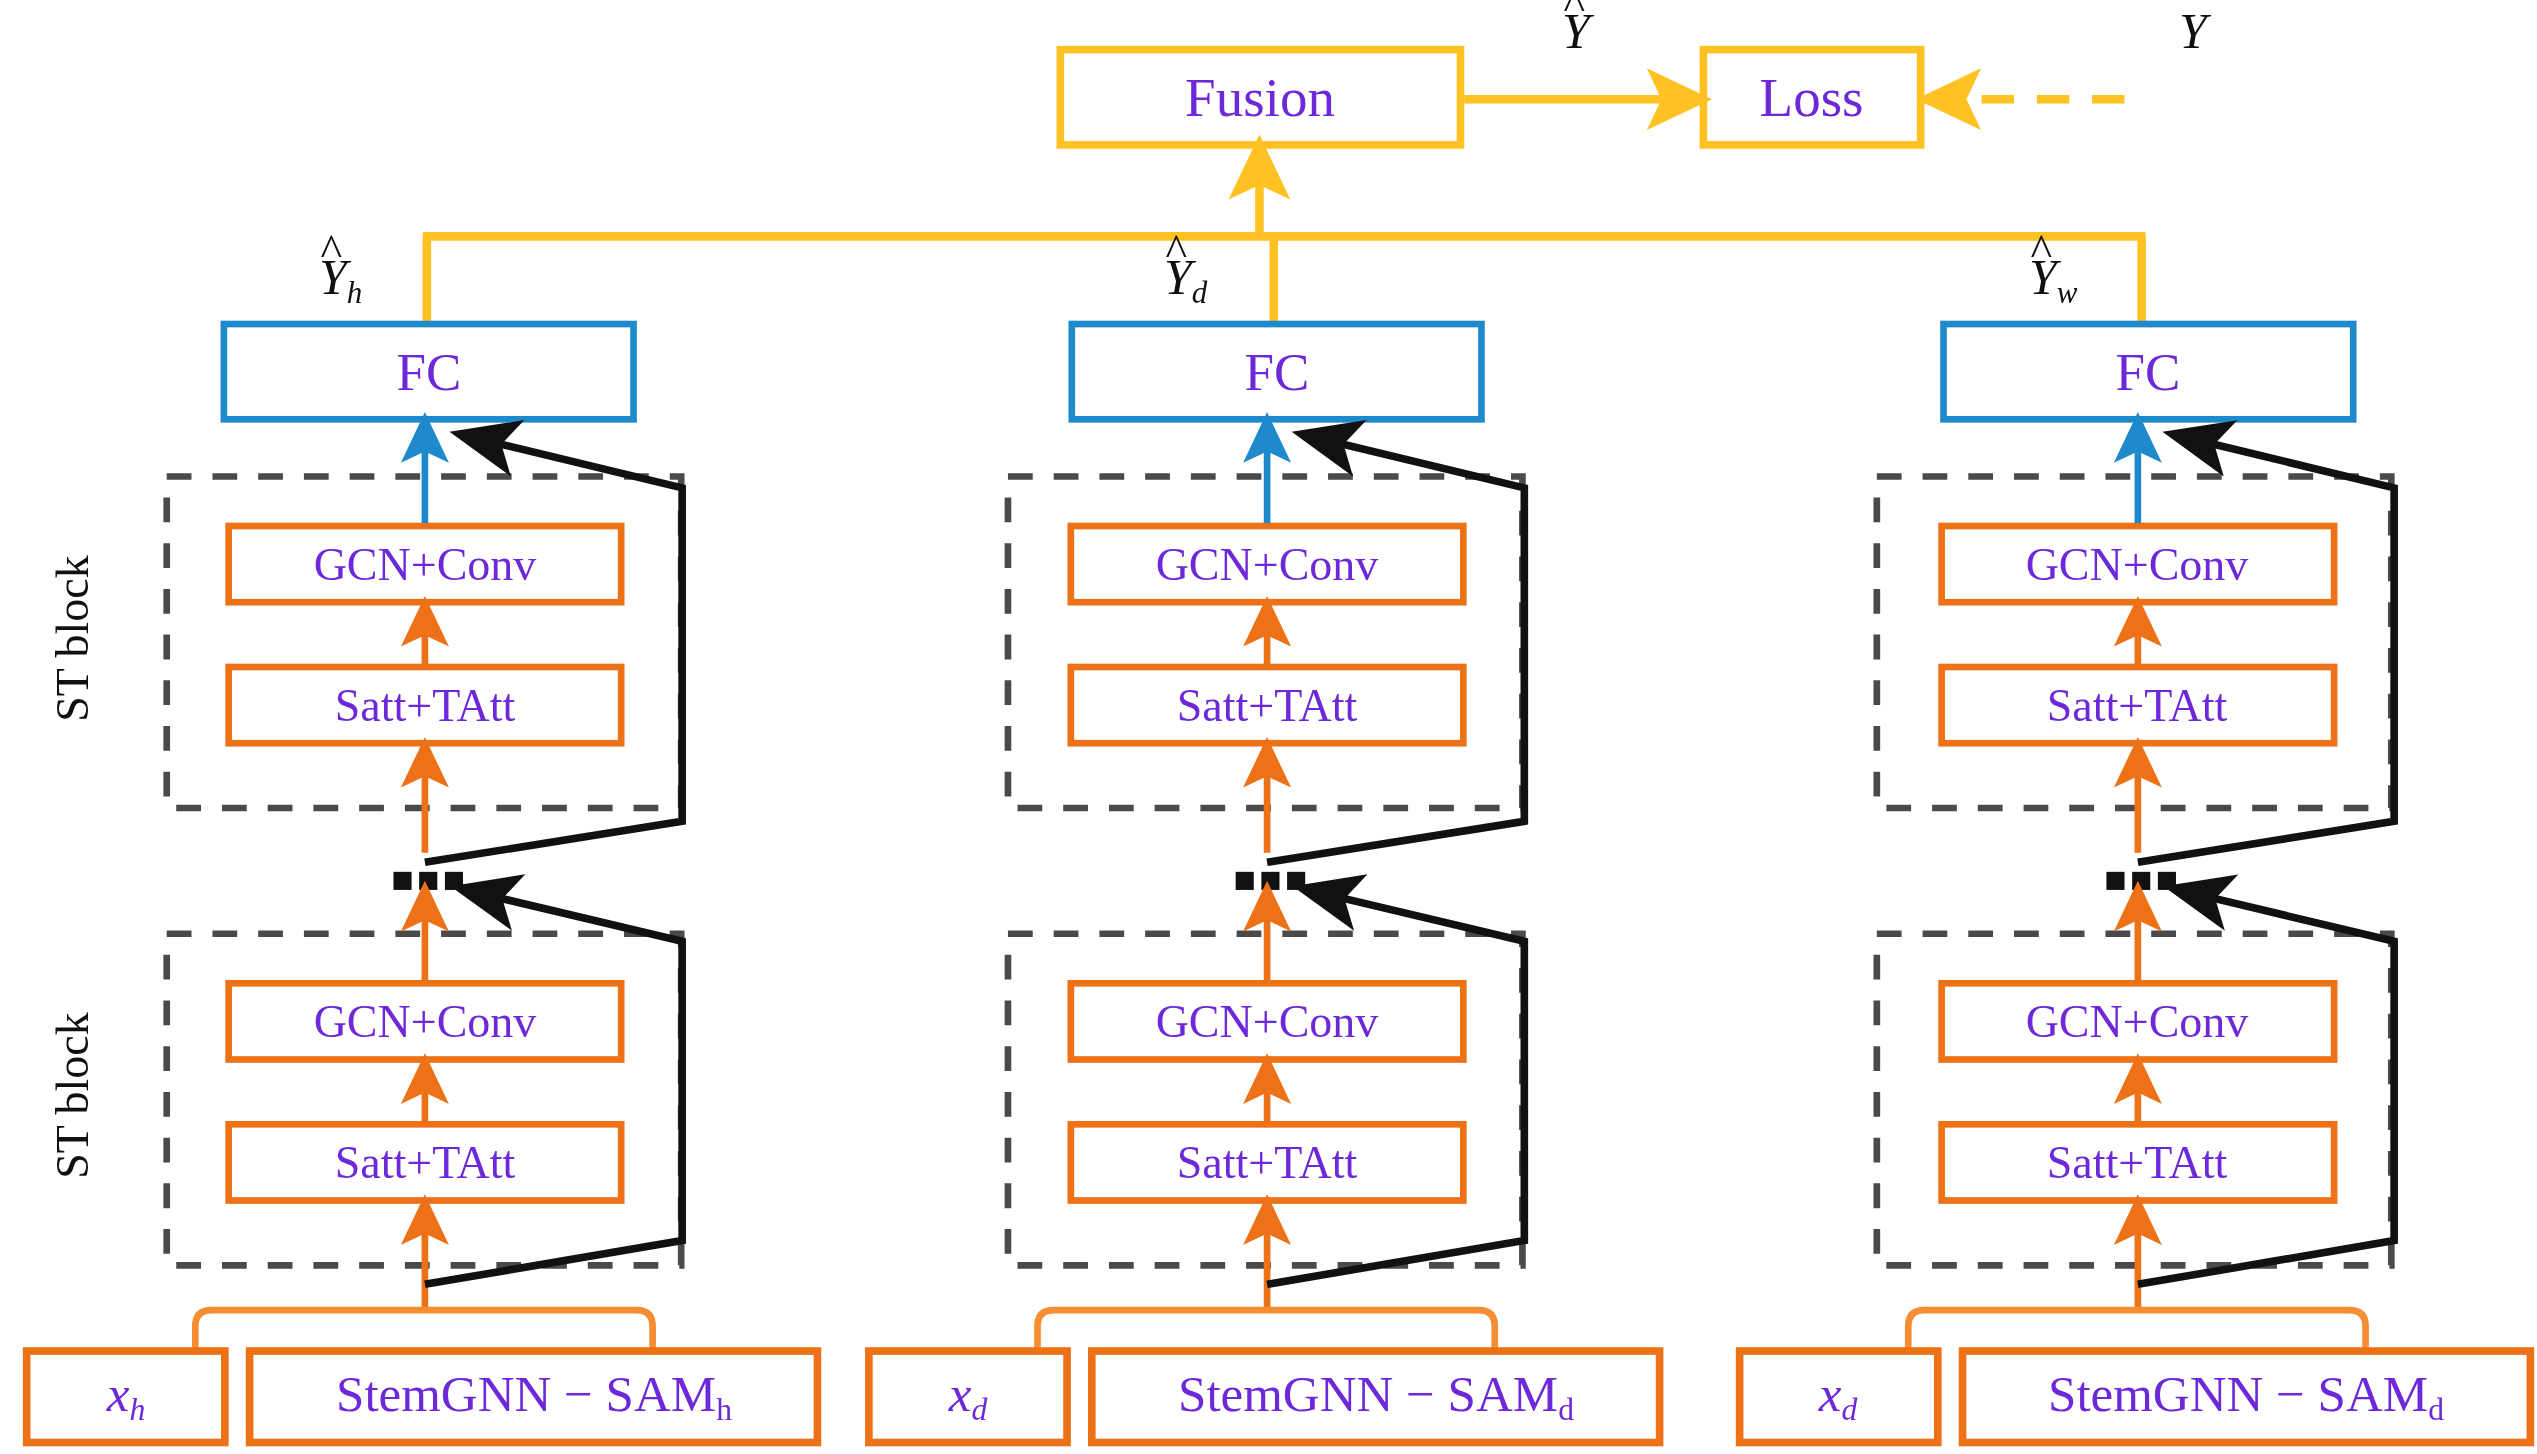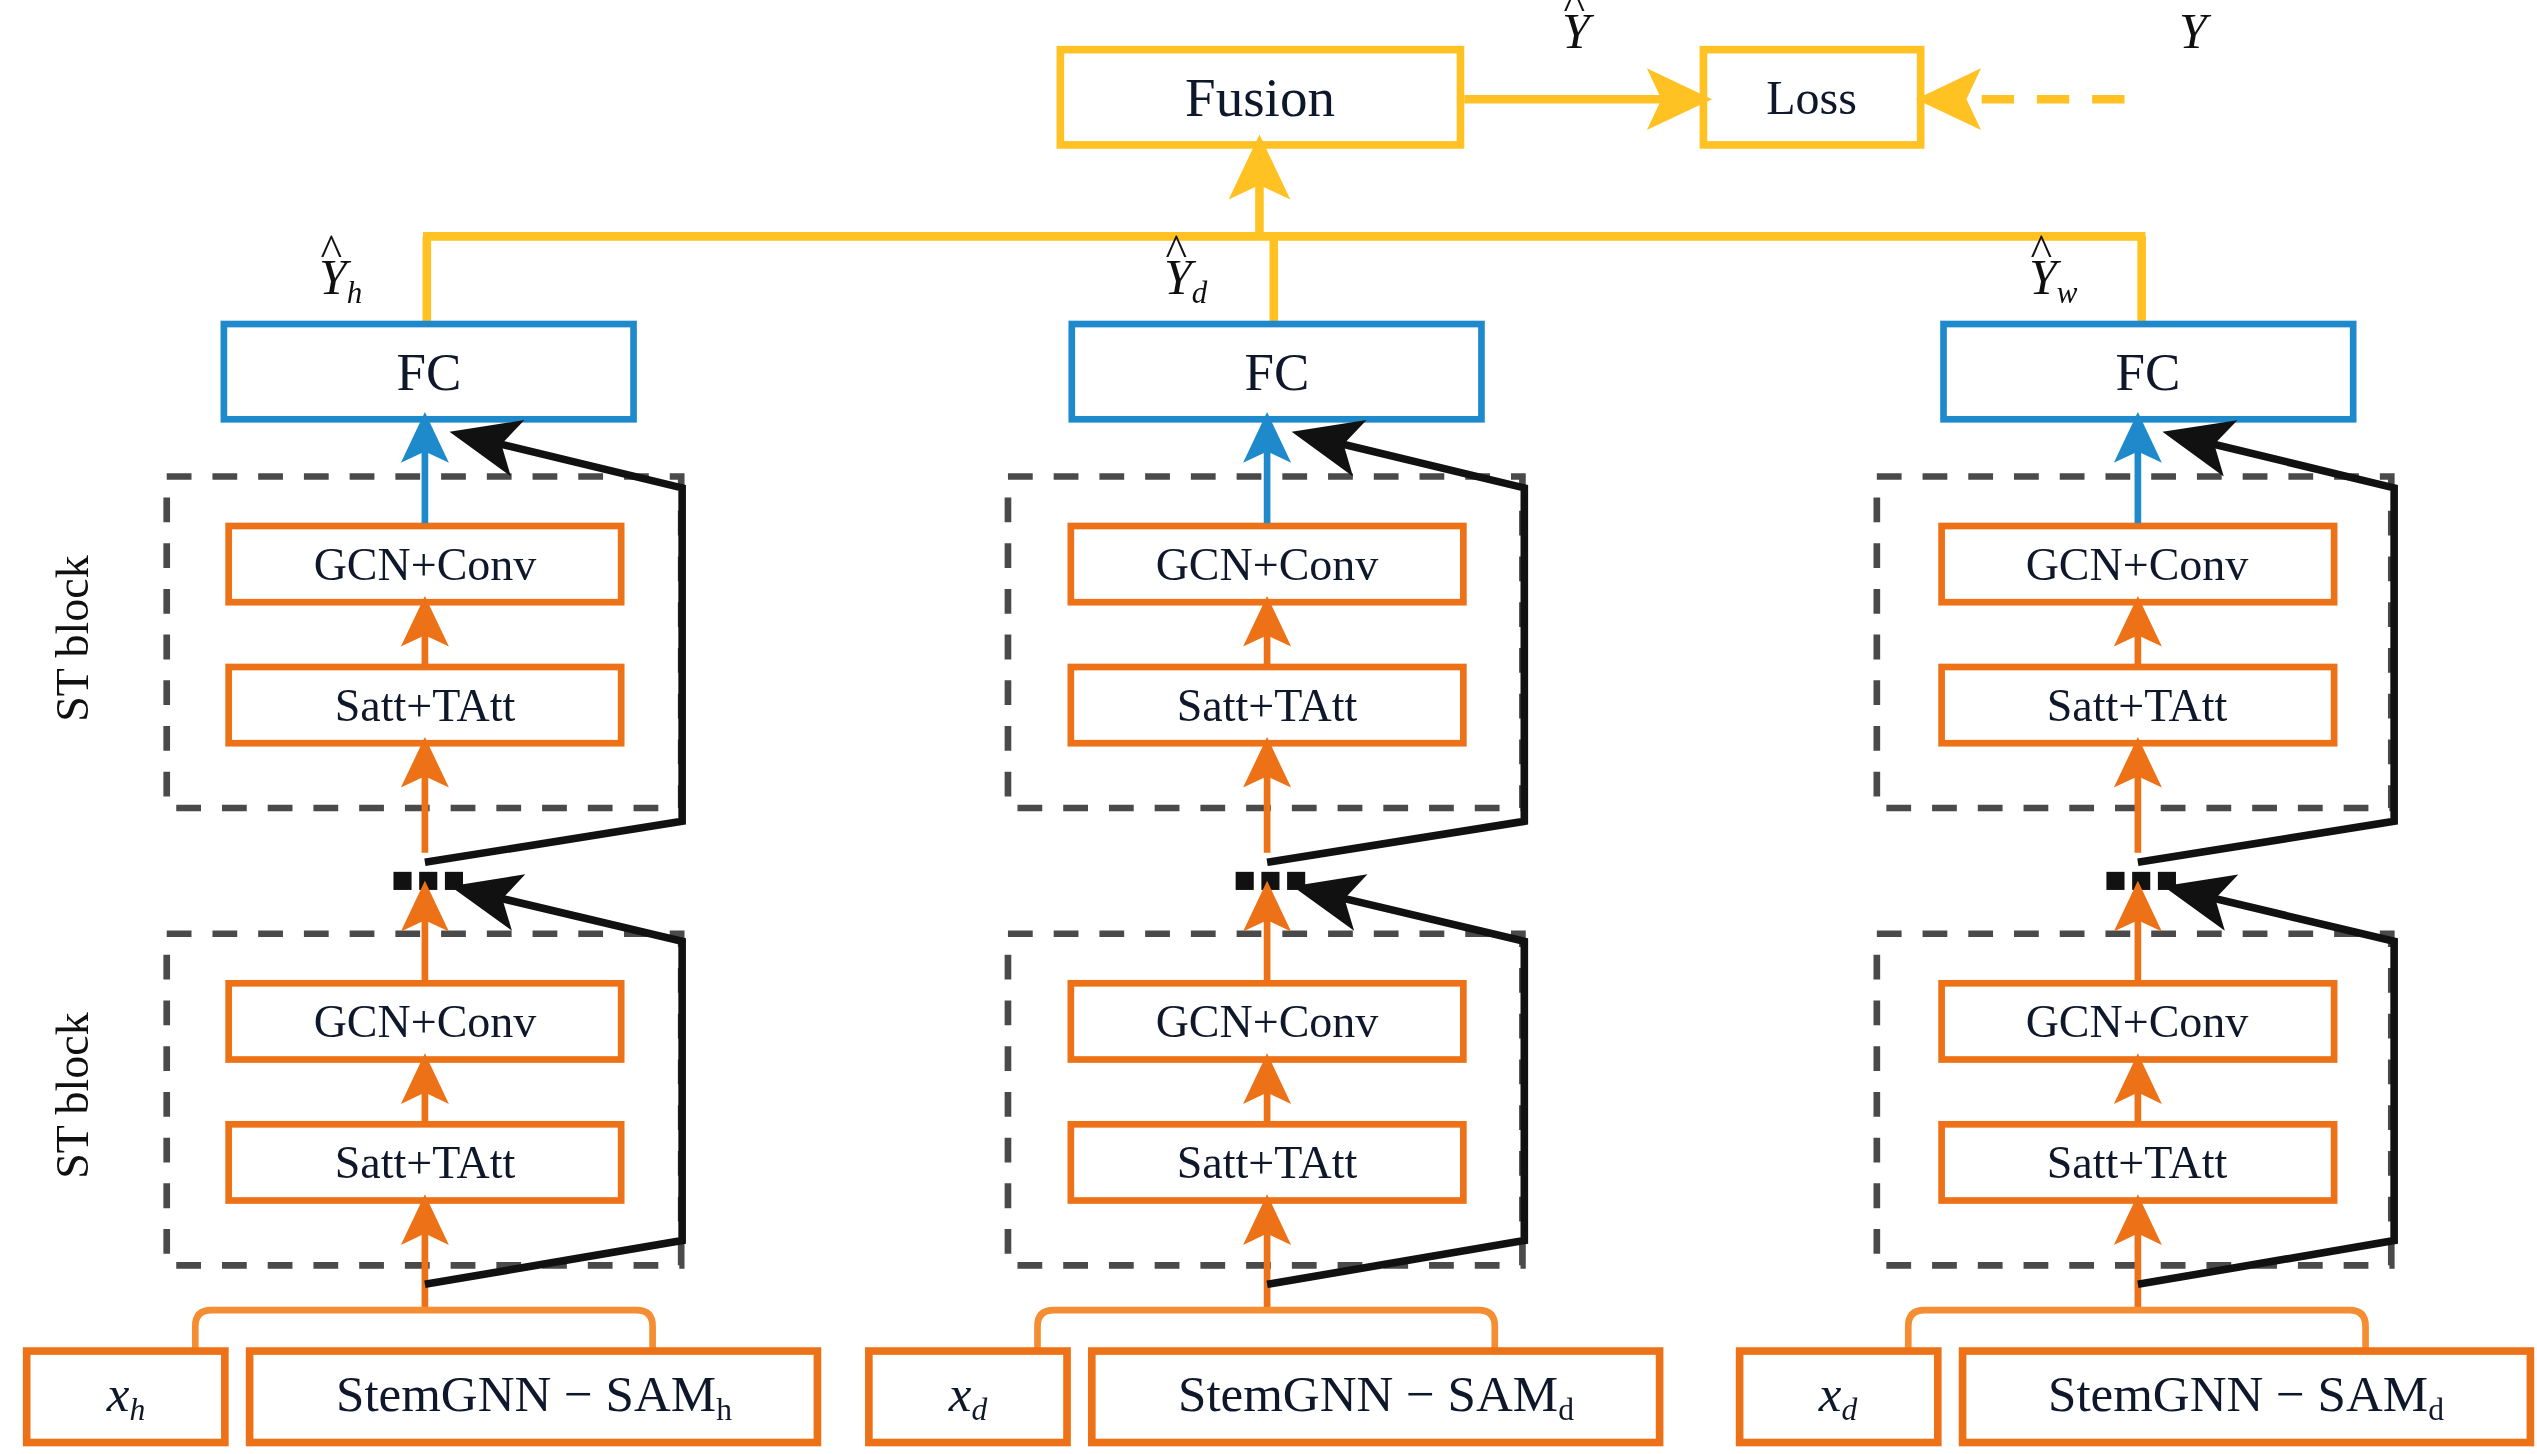--- a/index.html
+++ b/index.html
@@ -1,21 +1,21 @@
 <!DOCTYPE html>
 <html><head>
 <meta charset="utf-8">
 <style>
   html,body{margin:0;padding:0;background:#ffffff;}
   body{width:2538px;height:1455px;overflow:hidden;font-family:"Liberation Serif",serif;}
   #stage{position:relative;width:2538px;height:1455px;background:#fff;}
   svg.layer{position:absolute;left:0;top:0;width:2538px;height:1455px;}
   .boxlabel{
     position:absolute;display:flex;align-items:center;justify-content:center;
-    font-family:"Liberation Serif",serif;color:#0f172a;white-space:nowrap;
+    font-family:"Liberation Serif",serif;color:#6d28d9;white-space:nowrap;
     pointer-events:none;
   }
   .mathlabel{
     position:absolute;font-family:"Liberation Serif",serif;color:#101010;
     white-space:nowrap;font-style:normal;pointer-events:none;
   }
   .mathlabel i{font-style:italic;}
   .sub{font-size:0.62em;vertical-align:-0.30em;font-style:italic;}
   .subup{font-size:0.62em;vertical-align:-0.30em;font-style:normal;}
   .hat{position:relative;display:inline-block;}
@@ -203,21 +203,21 @@
     <g>
       <rect x="1826" y="1418" width="208" height="96" fill="#ffffff" stroke="#ED7116" stroke-width="8"></rect>
     </g>
     <g>
       <rect x="2060" y="1418" width="596" height="96" fill="#ffffff" stroke="#ED7116" stroke-width="8"></rect>
     </g>
   </svg>
 
   <div class="boxlabel" style="left:1060px;top:50px;width:400px;height:95px;font-size:55px;">Fusion</div>
 
-  <div class="boxlabel" style="left:1703px;top:50px;width:217px;height:95px;font-size:48px;">Loss</div>
+  <div class="boxlabel" style="left:1703px;top:50px;width:217px;height:95px;font-size:55px;">Loss</div>
 
   <div class="mathlabel" style="left:1562px;top:1.9px;font-size:50px;">
     <span class="hat"><i>Y</i><span class="hch">^</span></span>
   </div>
 
   <div class="mathlabel" style="left:2179px;top:1.9px;font-size:50px;">
     <i>Y</i>
   </div>
 
   <div class="mathlabel" style="left:319px;top:248px;font-size:50px;">

